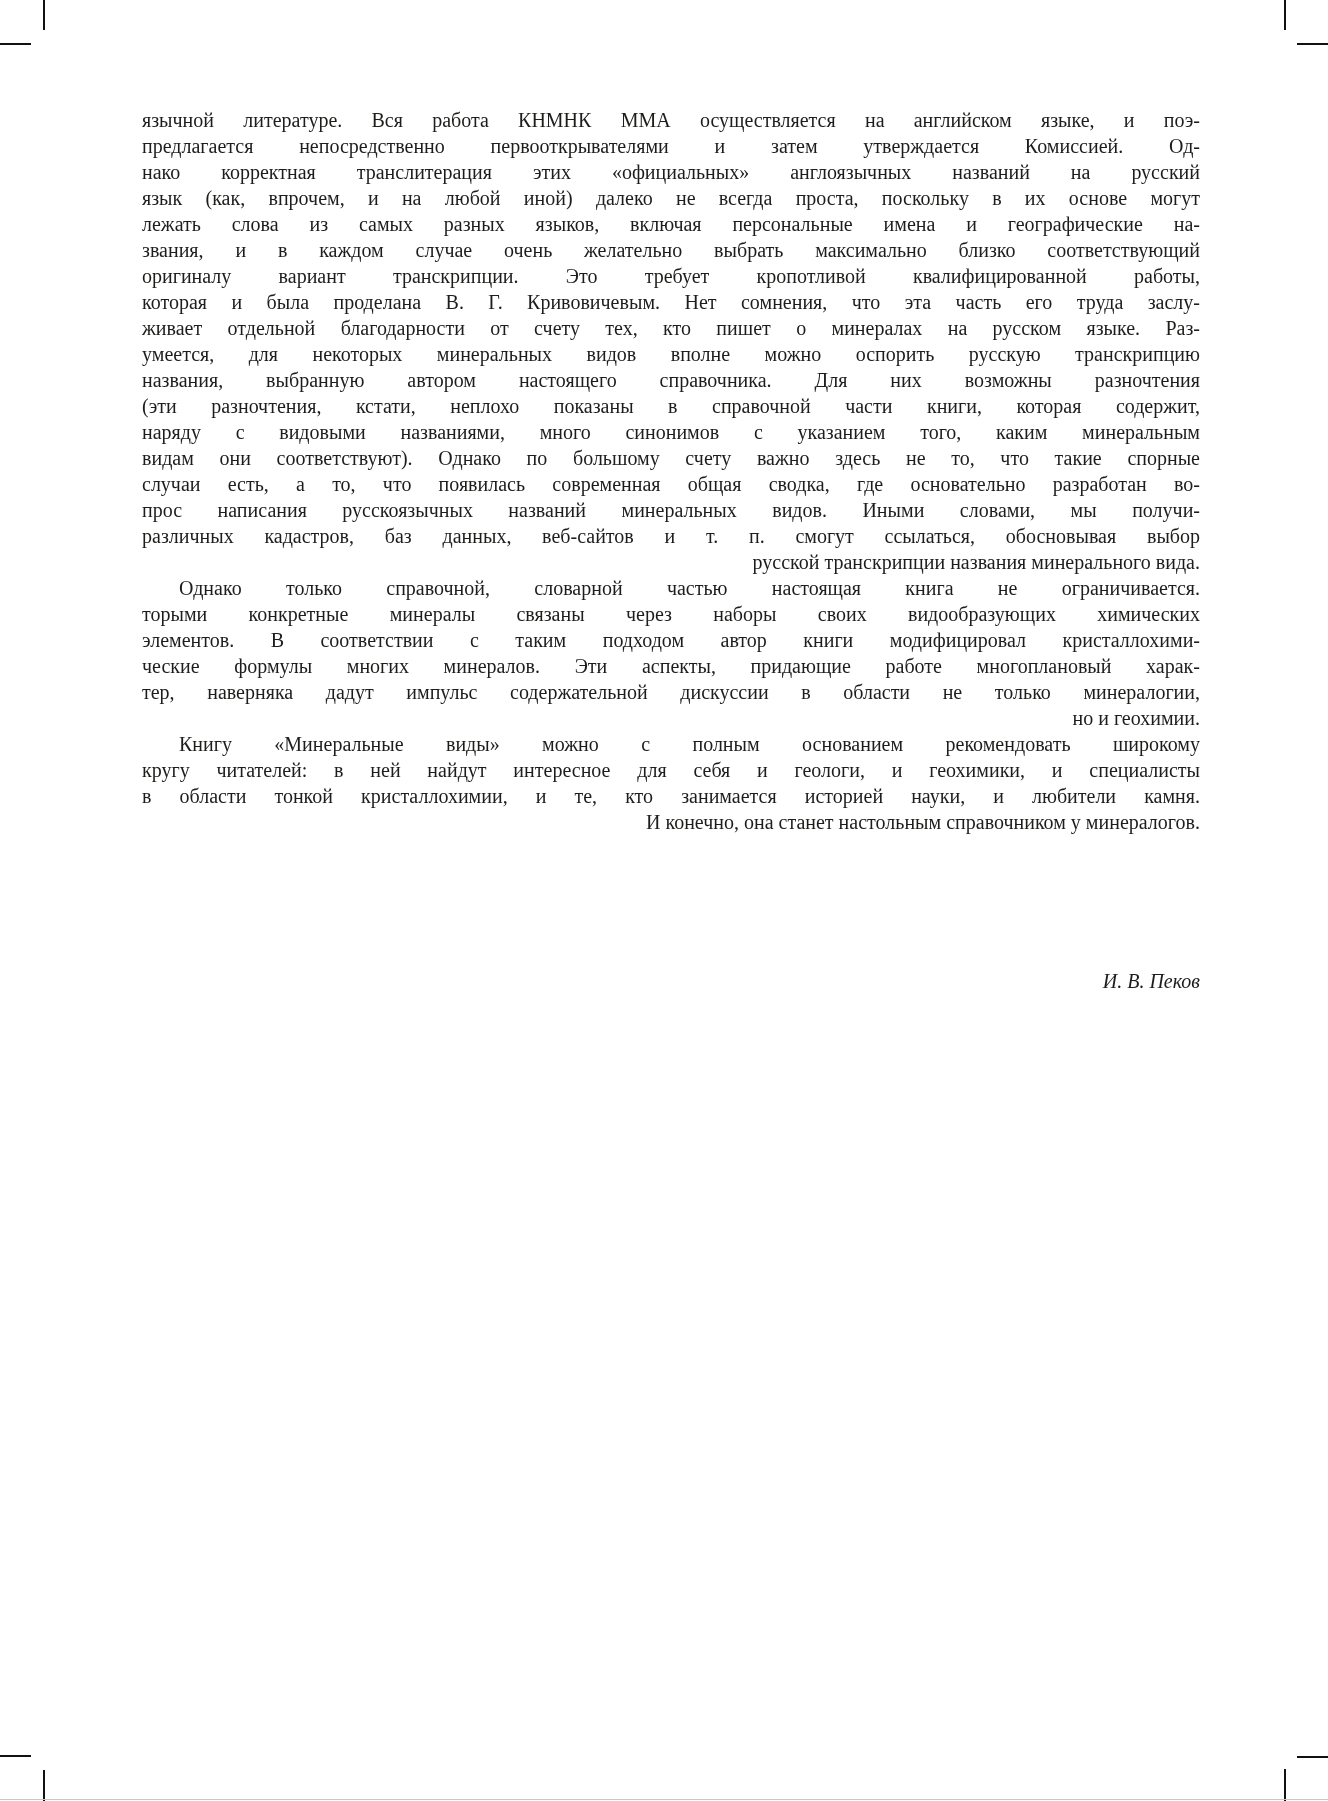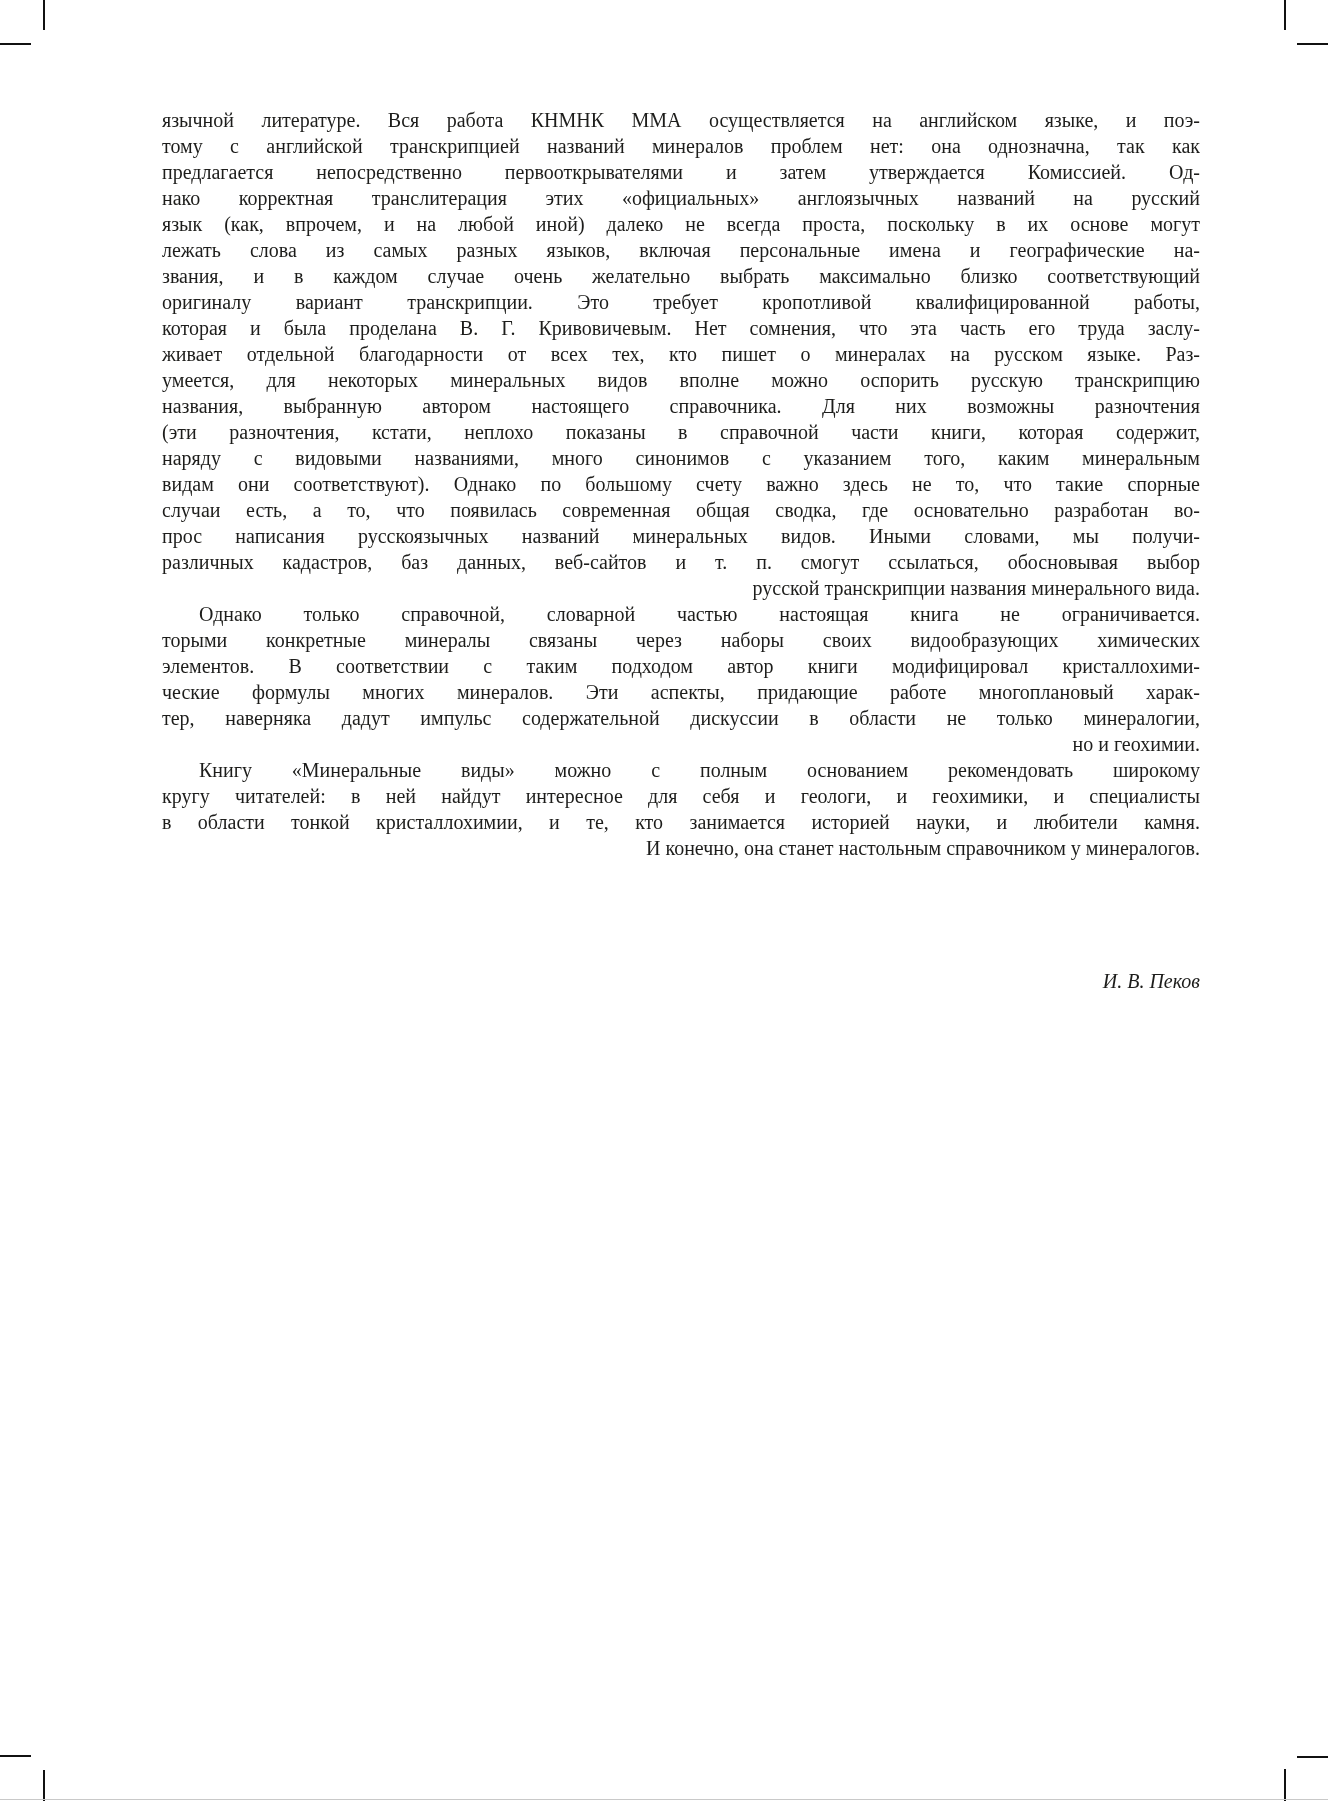--- a/index.html
+++ b/index.html
@@ -38,21 +38,20 @@
     font-size: 20px;
     line-height: 26px;
   }
   .para { margin: 0; }
   .line {
     text-align: right;
   }
   .line.just {
     text-align: justify;
     text-align-last: justify;
-    margin-left: 20px;
   }
   .line.indent {
     text-indent: 37px;
   }
   .signature {
     position: absolute;
     top: 970px;
     right: 128px;
     font-style: italic;
     font-size: 20px;
@@ -77,29 +76,28 @@
   <div class="crop v crop-tr-v"></div>
   <div class="crop h crop-tr-h"></div>
   <div class="crop h crop-bl-h"></div>
   <div class="crop v crop-bl-v"></div>
   <div class="crop h crop-br-h"></div>
   <div class="crop v crop-br-v"></div>
 
   <main class="text-block">
       <div class="para">
         <div class="line just">язычной литературе. Вся работа КНМНК ММА осуществляется на английском языке, и поэ-</div>
-        <div class="line just">тому с английской транскрипцией названий минералов проблем нет: она однозначна, так как</div>
         <div class="line just">предлагается непосредственно первооткрывателями и затем утверждается Комиссией. Од-</div>
         <div class="line just">нако корректная транслитерация этих «официальных» англоязычных названий на русский</div>
         <div class="line just">язык (как, впрочем, и на любой иной) далеко не всегда проста, поскольку в их основе могут</div>
         <div class="line just">лежать слова из самых разных языков, включая персональные имена и географические на-</div>
         <div class="line just">звания, и в каждом случае очень желательно выбрать максимально близко соответствующий</div>
         <div class="line just">оригиналу вариант транскрипции. Это требует кропотливой квалифицированной работы,</div>
         <div class="line just">которая и была проделана В. Г. Кривовичевым. Нет сомнения, что эта часть его труда заслу-</div>
-        <div class="line just">живает отдельной благодарности от всех тех, кто пишет о минералах на русском языке. Раз-</div>
+        <div class="line just">живает отдельной благодарности от счету тех, кто пишет о минералах на русском языке. Раз-</div>
         <div class="line just">умеется, для некоторых минеральных видов вполне можно оспорить русскую транскрипцию</div>
         <div class="line just">названия, выбранную автором настоящего справочника. Для них возможны разночтения</div>
         <div class="line just">(эти разночтения, кстати, неплохо показаны в справочной части книги, которая содержит,</div>
         <div class="line just">наряду с видовыми названиями, много синонимов с указанием того, каким минеральным</div>
         <div class="line just">видам они соответствуют). Однако по большому счету важно здесь не то, что такие спорные</div>
         <div class="line just">случаи есть, а то, что появилась современная общая сводка, где основательно разработан во-</div>
         <div class="line just">прос написания русскоязычных названий минеральных видов. Иными словами, мы получи-</div>
         <div class="line just">различных кадастров, баз данных, веб-сайтов и т. п. смогут ссылаться, обосновывая выбор</div>
         <div class="line">русской транскрипции названия минерального вида.</div>
       </div>

